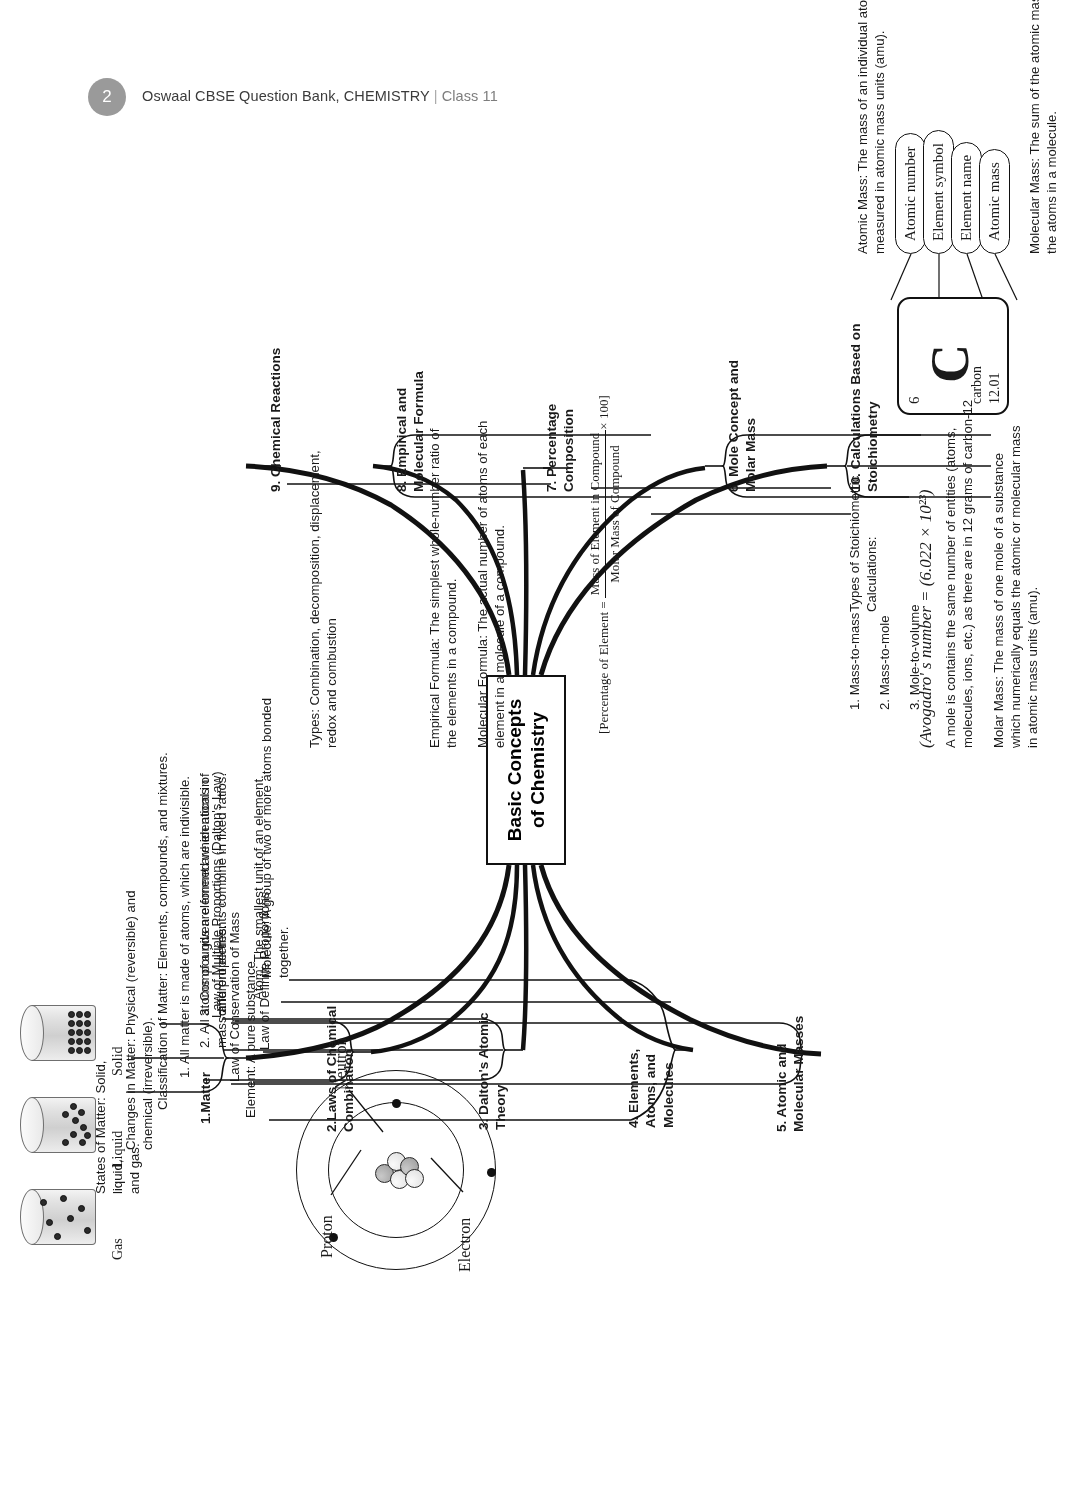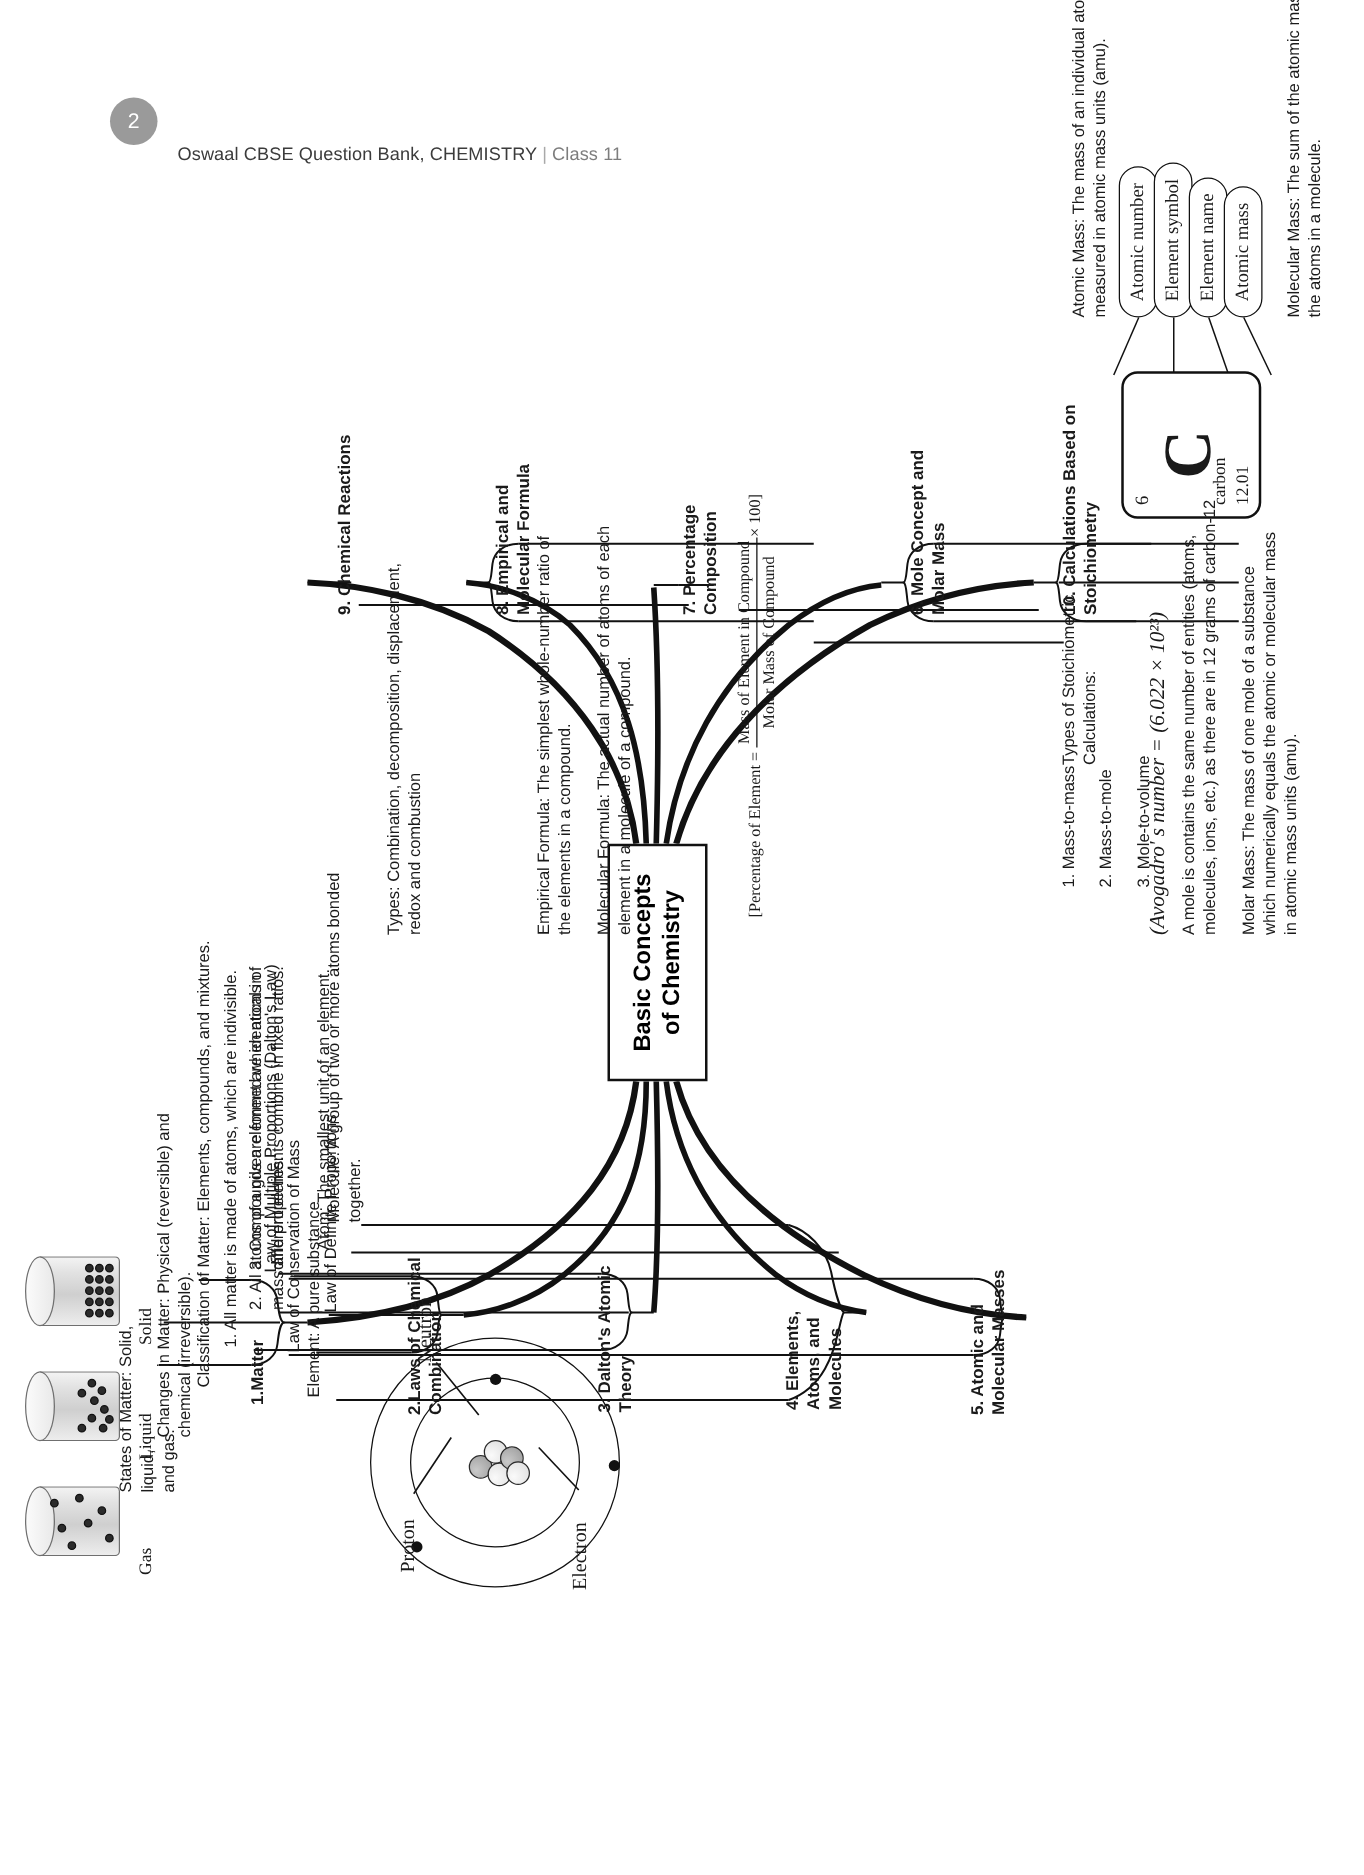--- a/index.html
+++ b/index.html
@@ -12,21 +12,21 @@
   
   #header { position:absolute; left:0; top:0; width:1091px; height:60px; }
   #page-badge {
     position:absolute; left:88px; top:78px; width:38px; height:38px;
     border-radius:50%; background:#9a9a9a; color:#fff;
     font-size:17px; display:flex; align-items:center; justify-content:center;
     font-family:"Liberation Sans", sans-serif;
   }
   #header-text {
     position:absolute; left:142px; top:88px; font-size:14.5px; color:#3b3b3b;
-    letter-spacing:.1px; white-space:nowrap;margin-top:28px;
+    letter-spacing:.1px; white-space:nowrap;
   }
   #header-text .sep { color:#a9a9a9; padding:0 4px; }
   #header-text .cls { color:#7d7d7d; }
 
   
   
   #map-stage {
     position:absolute; left:0; top:0; width:1091px; height:1500px;
   }
   #rot {

